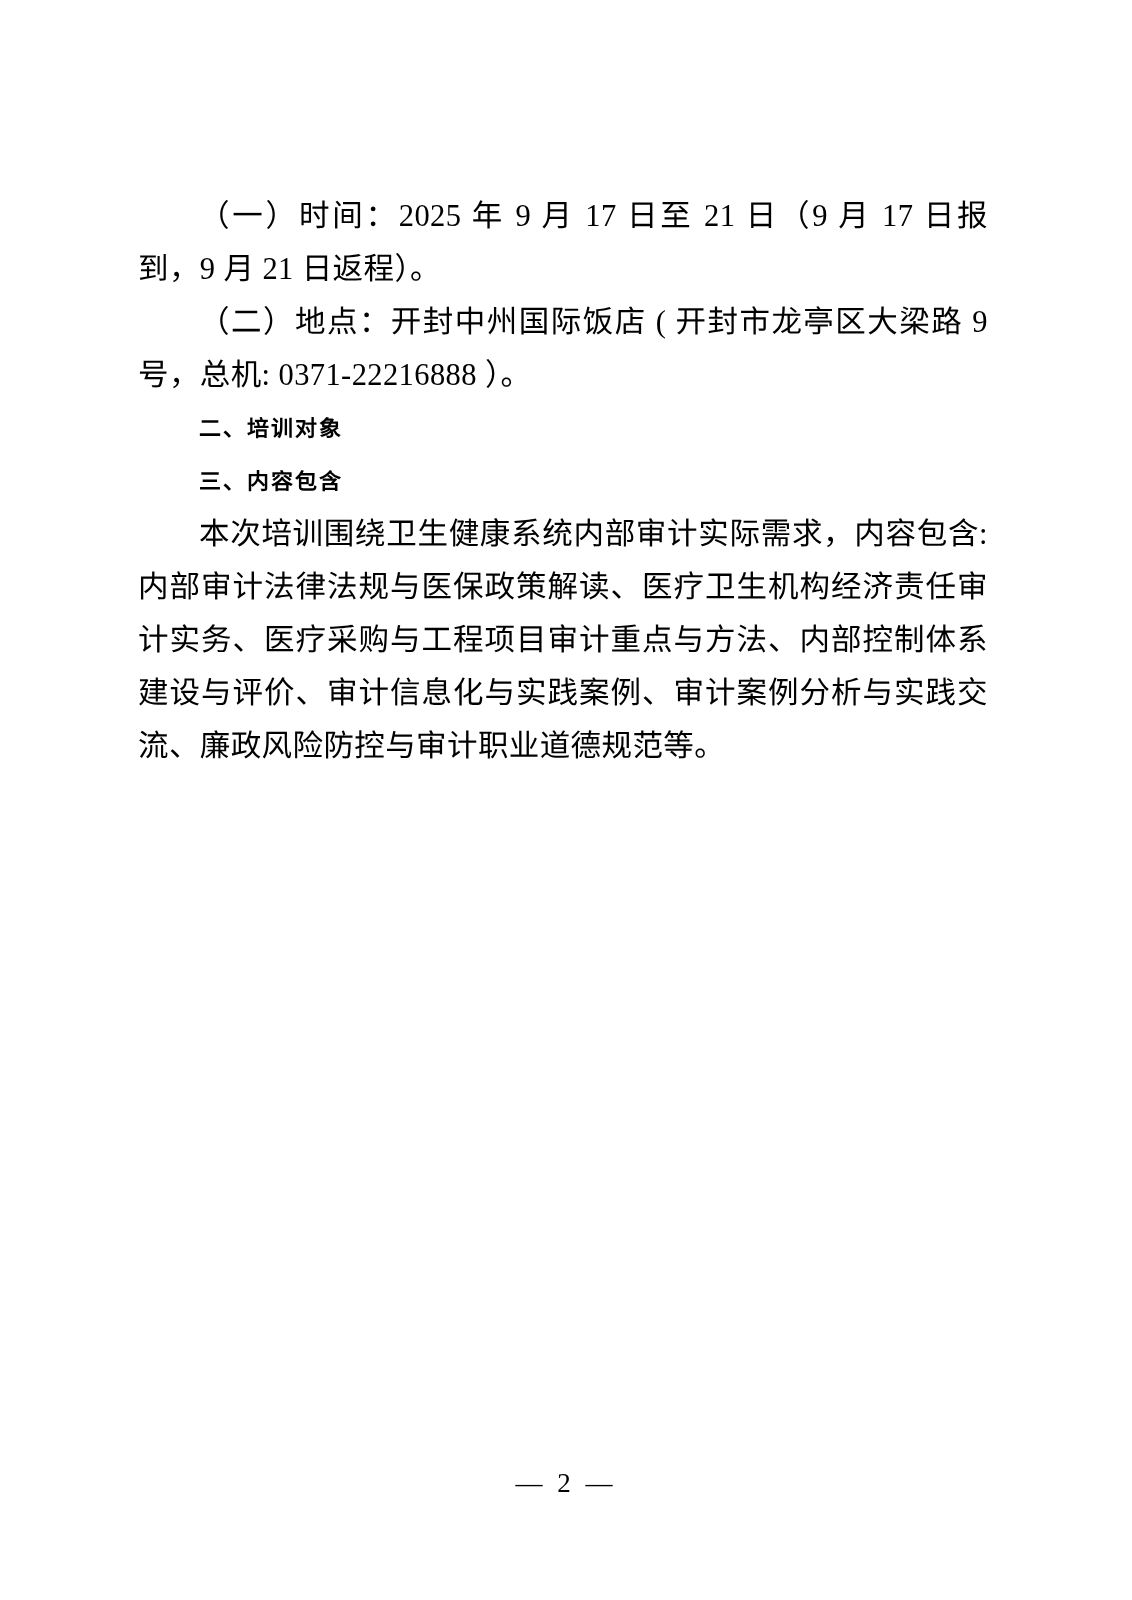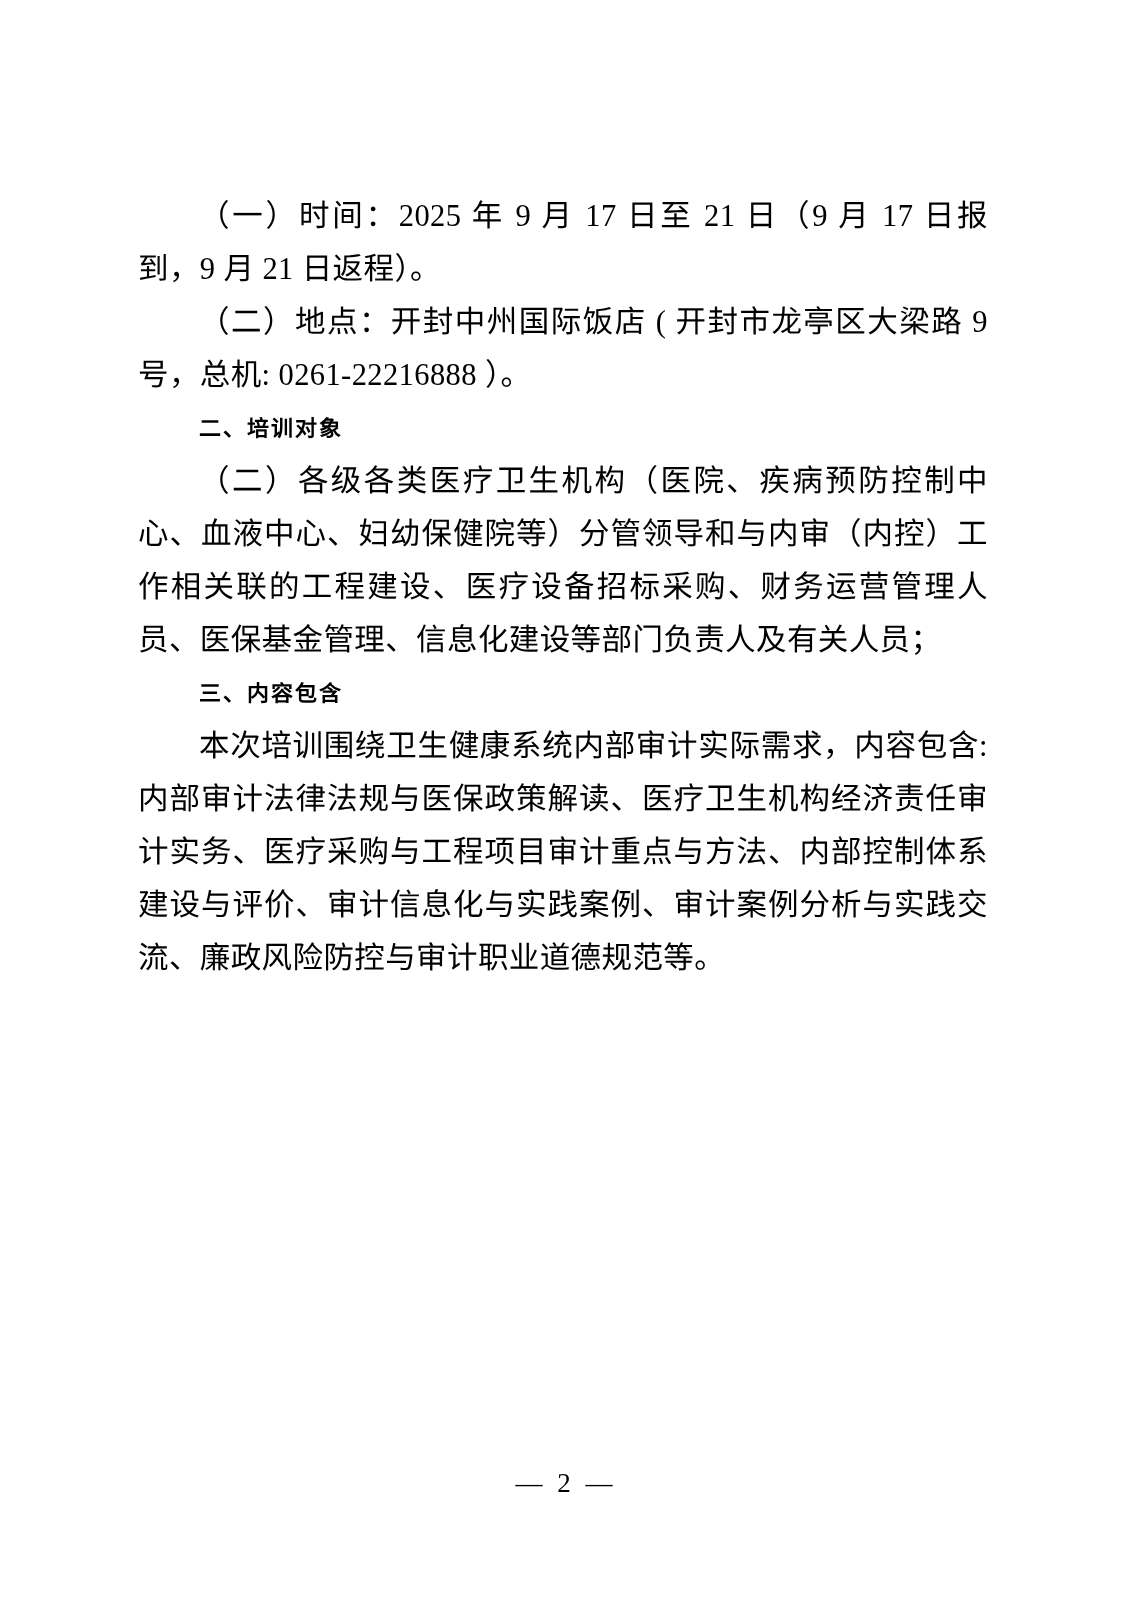--- a/index.html
+++ b/index.html
@@ -65,26 +65,25 @@
 </style>
 </head>
 <body>
 
 <div class="page">
 
   <div class="doc-body">
 
     <p class="indent">（一）时间：2025 年 9 月 17 日至 21 日（9 月 17 日报到，9 月 21 日返程）。</p>
 
-    <p class="indent">（二）地点：开封中州国际饭店 ( 开封市龙亭区大梁路 9 号，总机: 0261-22216888 ）。</p>
+    <p class="indent">（二）地点：开封中州国际饭店 ( 开封市龙亭区大梁路 9 号，总机: 0371-22216888 ）。</p>
 
     <p class="heading">二、培训对象</p>
 
 
-    <p class="indent">（二）各级各类医疗卫生机构（医院、疾病预防控制中心、血液中心、妇幼保健院等）分管领导和与内审（内控）工作相关联的工程建设、医疗设备招标采购、财务运营管理人员、医保基金管理、信息化建设等部门负责人及有关人员；</p>
 
 
     <p class="heading">三、内容包含</p>
 
     <p class="indent">本次培训围绕卫生健康系统内部审计实际需求，内容包含: 内部审计法律法规与医保政策解读、医疗卫生机构经济责任审计实务、医疗采购与工程项目审计重点与方法、内部控制体系建设与评价、审计信息化与实践案例、审计案例分析与实践交流、廉政风险防控与审计职业道德规范等。</p>
 
 
   </div>
 
   <div class="page-number">— 2 —</div>

